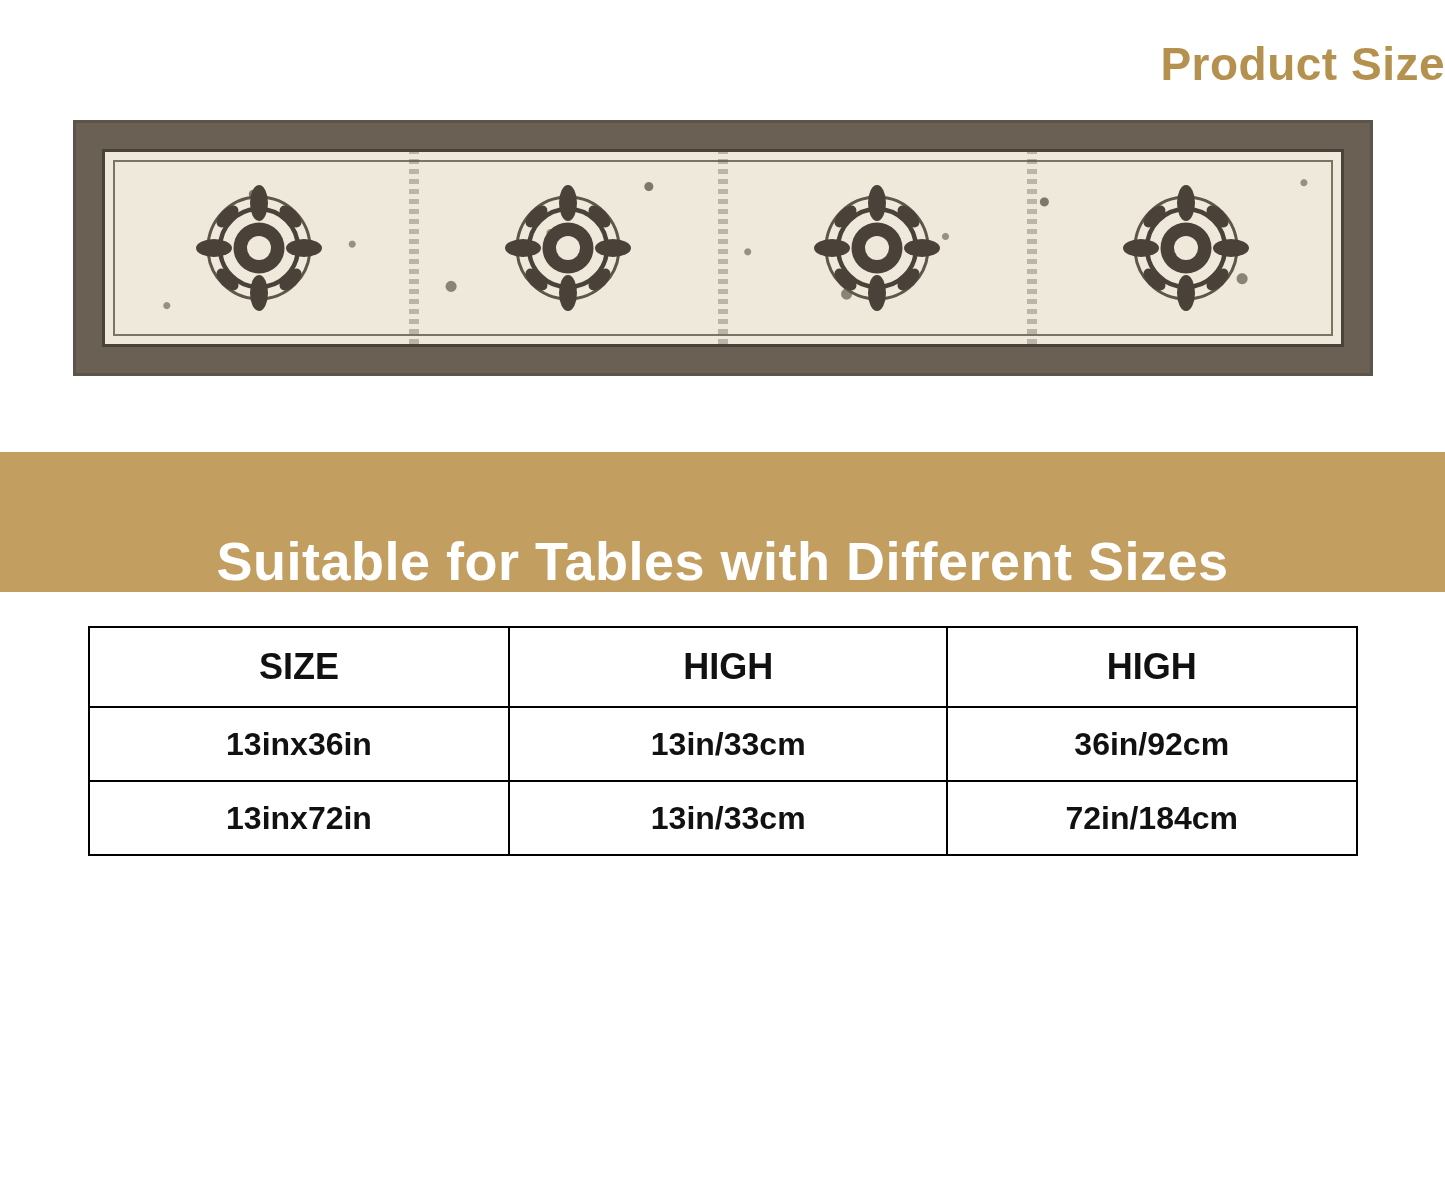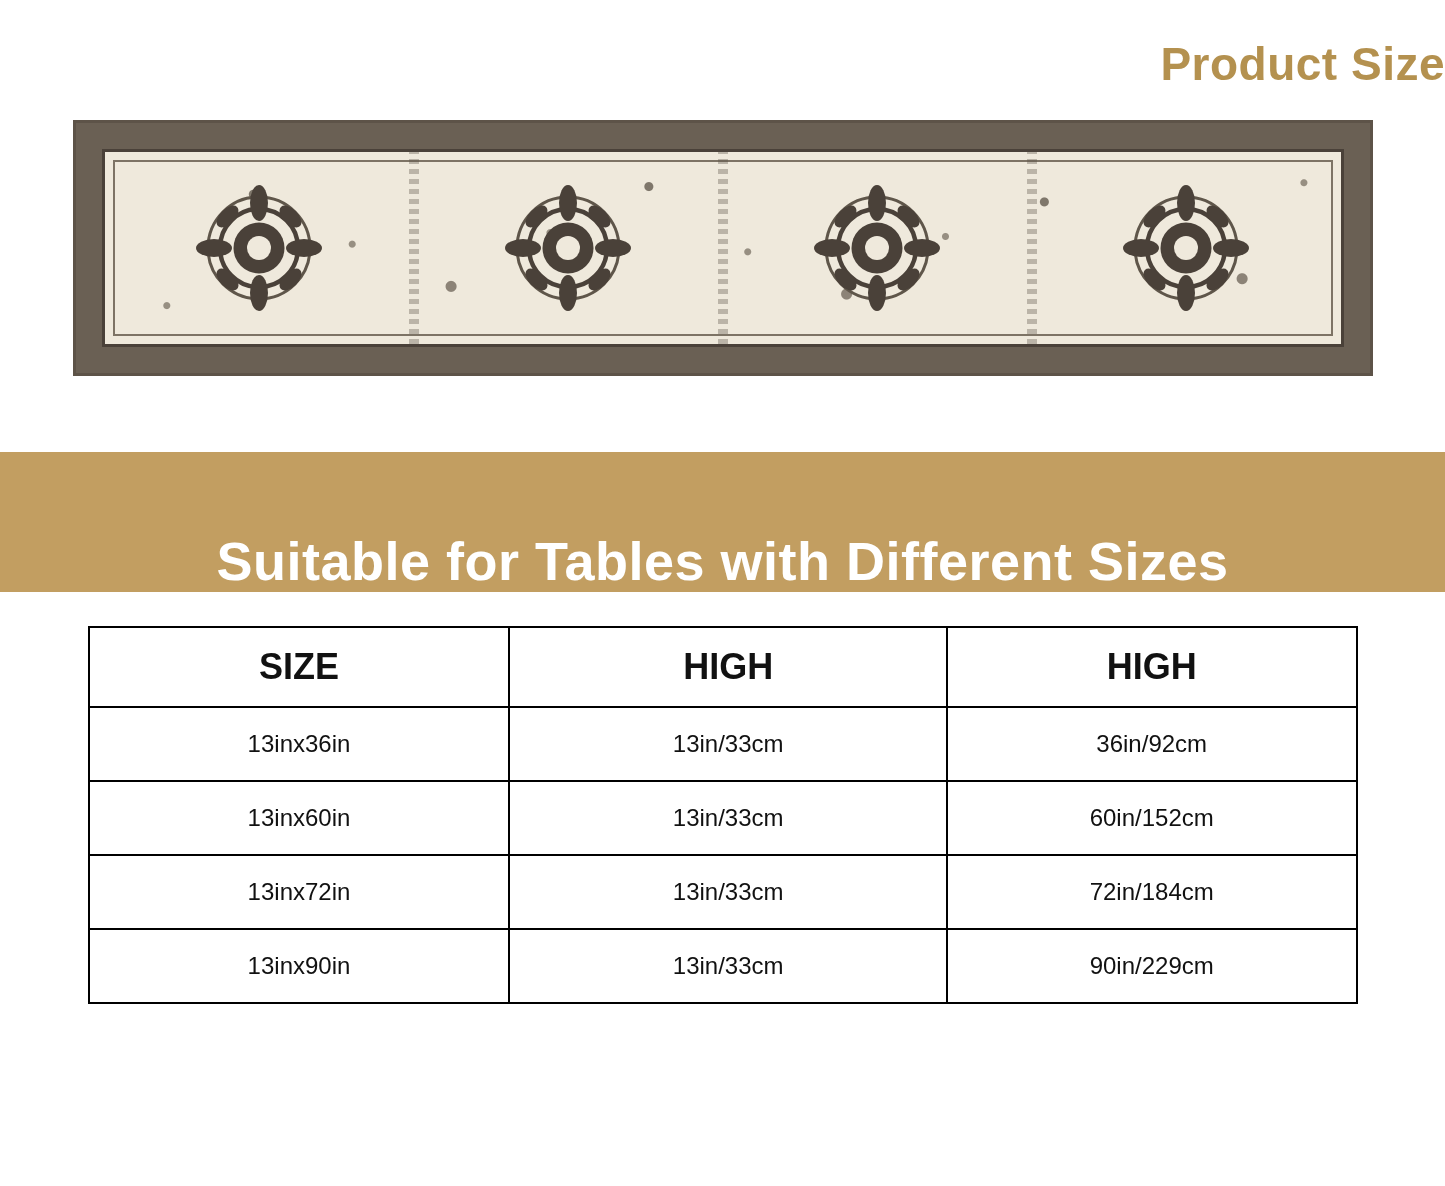--- a/index.html
+++ b/index.html
@@ -136,25 +136,25 @@
   }
   table.size-table {
     width: 100%;
     border-collapse: collapse;
     table-layout: fixed;
   }
   table.size-table th,
   table.size-table td {
     border: 2px solid #000000;
     text-align: center;
-    font-size: 24px;
+    font-size: 32px;
     color: #111111;
     height: 72px;
     padding: 0 4px;
-    font-weight: normal;
+    font-weight: bold;
   }
   table.size-table th {
     font-weight: bold;
     font-size: 36px;
     height: 78px;
   }
   table.size-table col.c1 { width: 33.2%; }
   table.size-table col.c2 { width: 34.5%; }
   table.size-table col.c3 { width: 32.3%; }
 </style>
@@ -270,31 +270,21 @@
           <th>HIGH</th>
         </tr>
       </thead>
       <tbody>
         <tr>
           <td>13inx36in</td>
           <td>13in/33cm</td>
           <td>36in/92cm</td>
         </tr>
         <tr>
-          <td>13inx60in</td>
-          <td>13in/33cm</td>
-          <td>60in/152cm</td>
-        </tr>
-        <tr>
           <td>13inx72in</td>
           <td>13in/33cm</td>
           <td>72in/184cm</td>
         </tr>
-        <tr>
-          <td>13inx90in</td>
-          <td>13in/33cm</td>
-          <td>90in/229cm</td>
-        </tr>
       </tbody>
     </table>
   </div>
 
 </div>
 
 </body></html>

